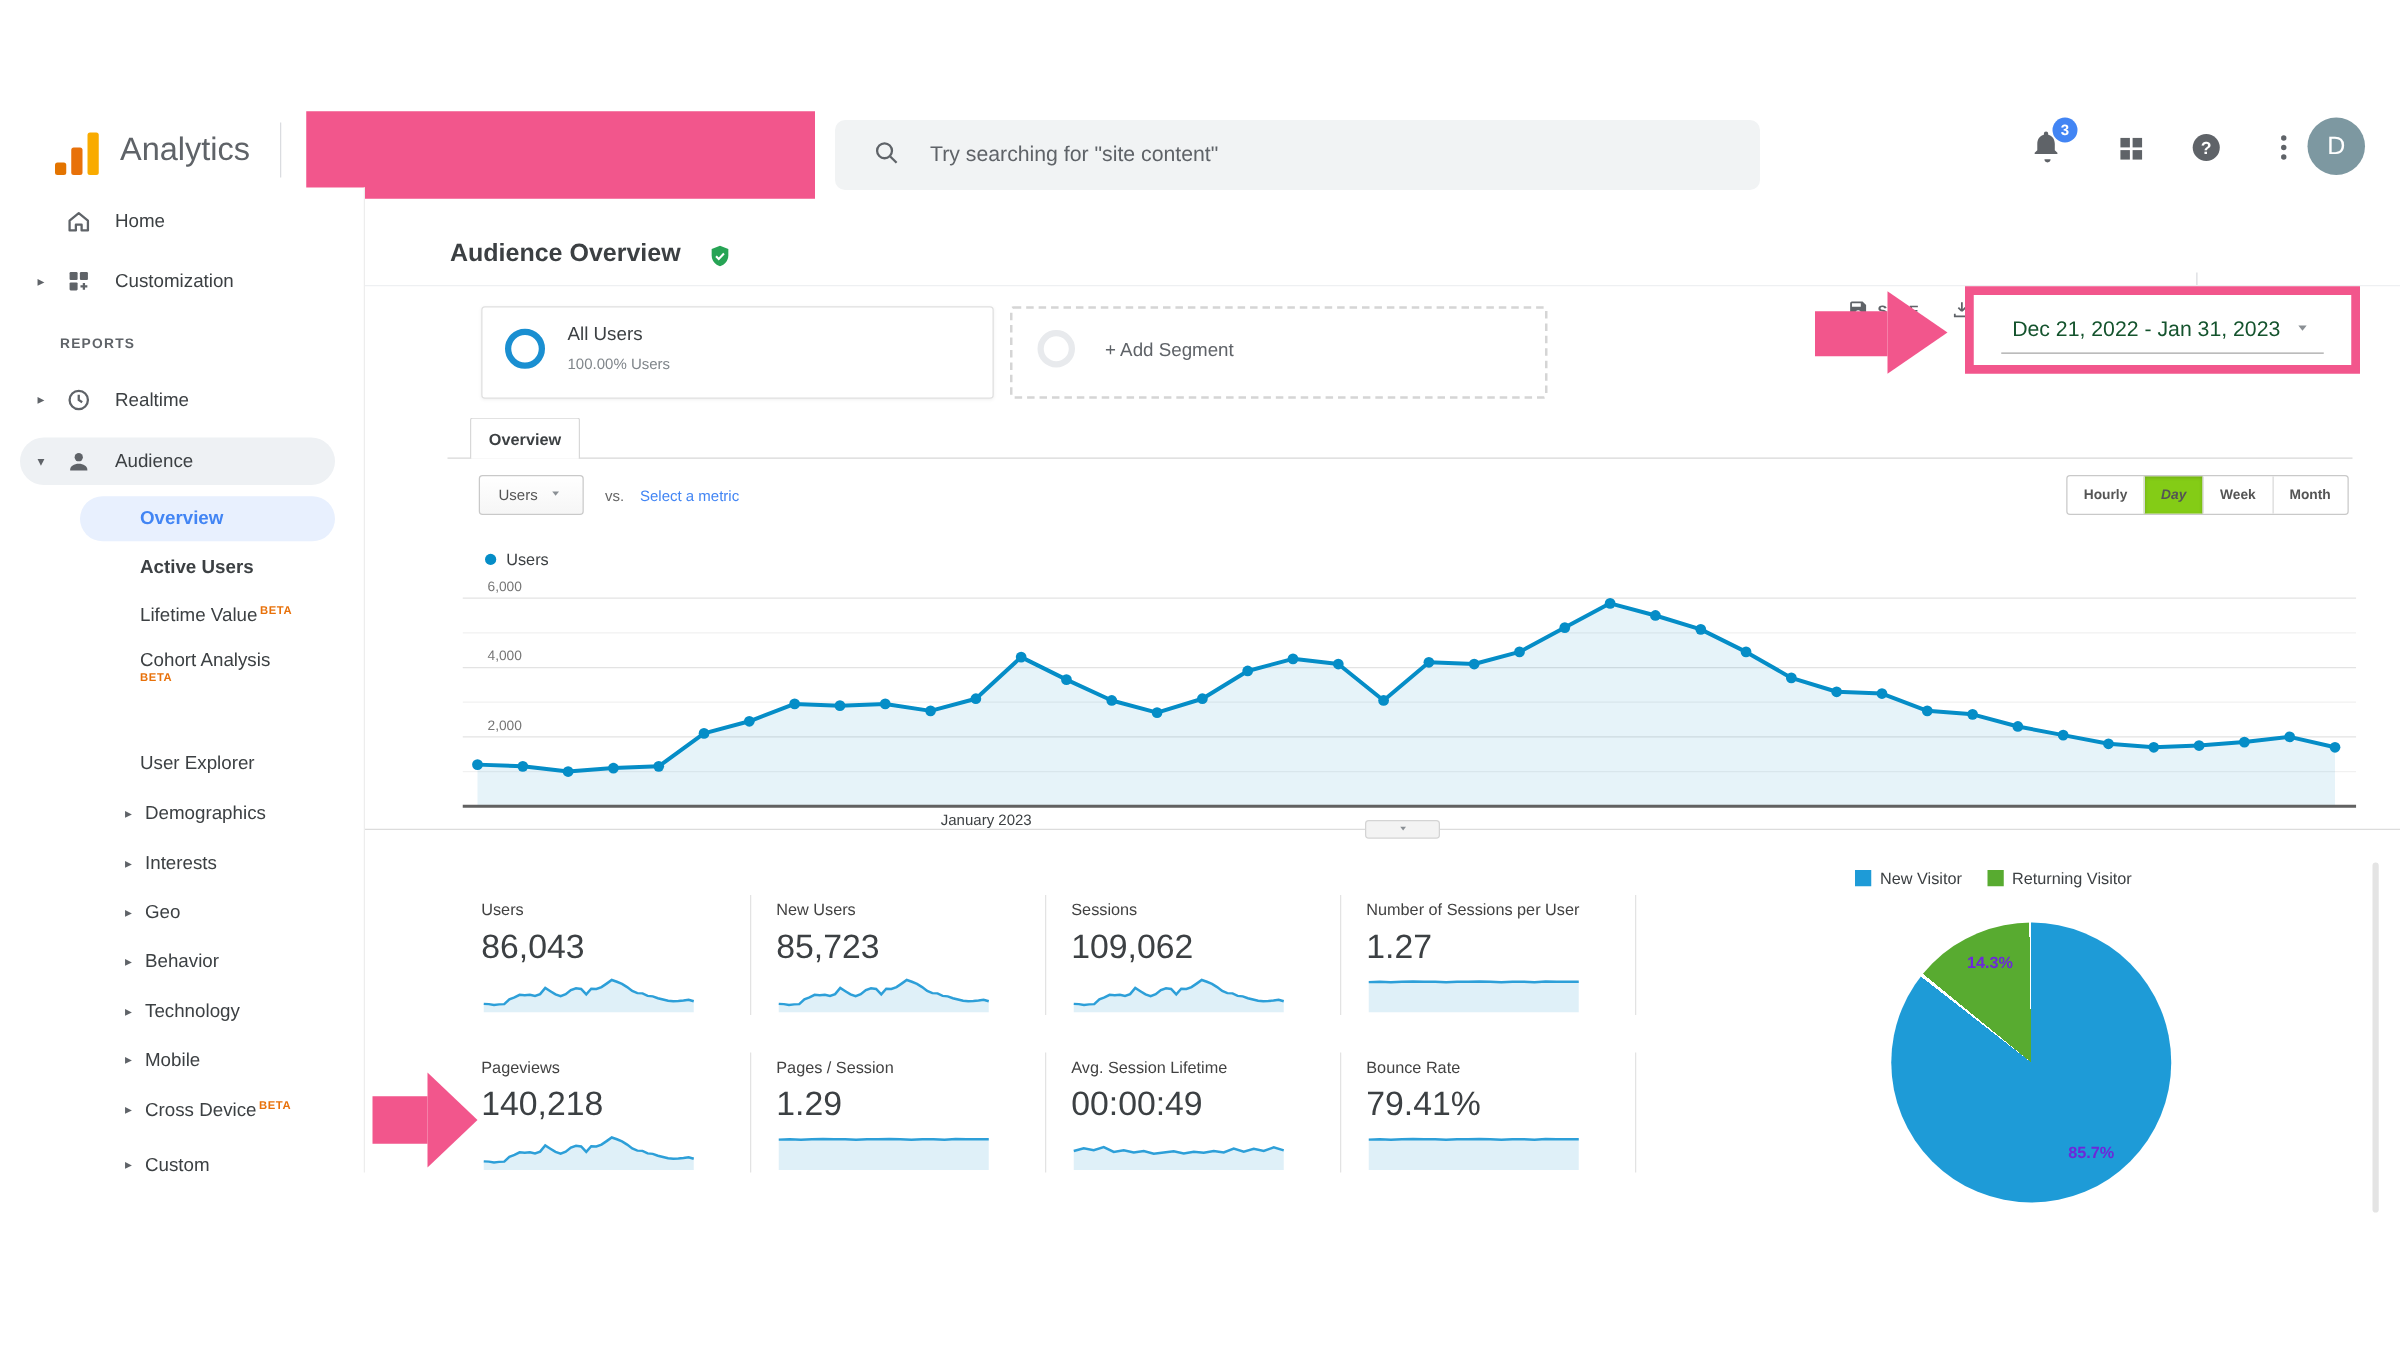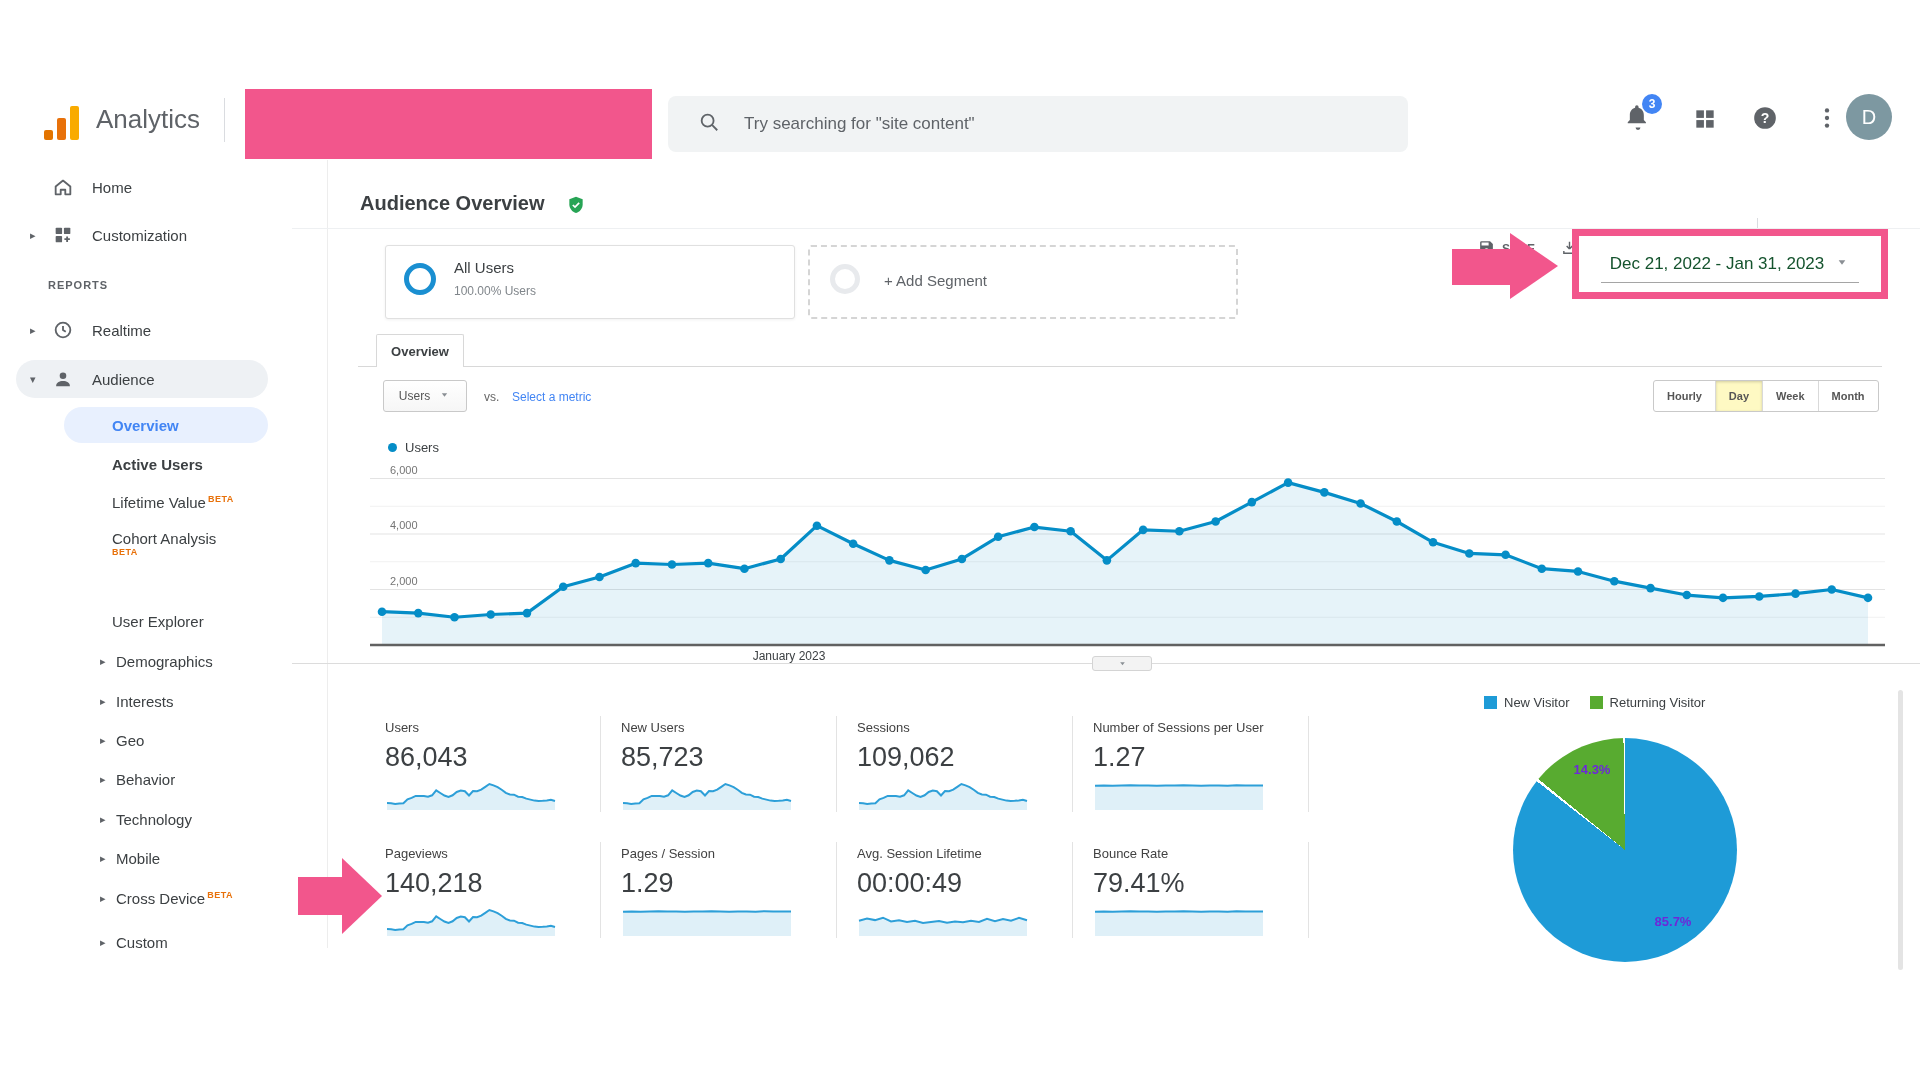--- a/index.html
+++ b/index.html
@@ -25,21 +25,21 @@
   .tb-bell { left:1624px; top:104px; width:28px; height:28px; }
   .badge { left:1642px; top:94px; width:20px; height:20px; border-radius:50%; background:#4285f4;
            color:#fff; font-size:12px; font-weight:bold; display:flex; align-items:center; justify-content:center; }
   .tb-apps { left:1692px; top:106px; }
   .tb-help { left:1752px; top:105px; }
   .tb-dots { left:1814px; top:105px; }
   .avatar { left:1846px; top:94px; width:46px; height:46px; border-radius:50%; background:#7d98a1;
             color:#fff; font-size:20px; display:flex; align-items:center; justify-content:center; }
 
   
-  #sidebar { left:0; top:160px; width:328px; height:788px; background:#fff; overflow:hidden;
+  #sidebar { left:0; top:150px; width:292px; height:788px; background:#fff; overflow:hidden;
              border-right:1px solid #ededed; }
   .sb-row { position:absolute; left:0; width:292px; height:38px; font-size:15px; color:#3c4043; cursor:pointer; }
   .sb-bg-gray { position:absolute; left:16px; top:0; width:252px; height:38px; border-radius:19px; background:#eef1f4; }
   .sb-bg-blue { position:absolute; left:64px; top:1px; width:204px; height:36px; border-radius:18px; background:#e8f0fe; }
   .sb-arrow { position:absolute; left:30px; top:50%; transform:translateY(-50%); font-size:11px; color:#5f6368; }
   .sb-arrow.deep { left:100px; }
   .sb-ic { position:absolute; left:52px; top:50%; transform:translateY(-50%); width:22px; height:22px; }
   .sb-ic svg { width:100%; height:100%; }
   .sb-label { position:absolute; left:92px; top:50%; transform:translateY(-50%); white-space:nowrap; }
   .sb-label.lvl2 { left:112px; }
@@ -95,21 +95,21 @@
               background:linear-gradient(#ffffff,#f6f6f6); display:flex; align-items:center; justify-content:center;
               gap:8px; font-size:12px; color:#555; cursor:pointer; }
   .users-dd svg { width:13px; height:13px; }
   .vs { left:484px; top:390px; font-size:12px; color:#666; }
   .sel-metric { left:512px; top:390px; font-size:12px; color:#4285f4; cursor:pointer; }
   .gran { left:1653px; top:380px; height:32px; display:flex; border:1px solid #c9c9c9; border-radius:3px;
           overflow:hidden; background:#fff; }
   .gran-btn { padding:0 13px; display:flex; align-items:center; font-size:11px; font-weight:bold; color:#555;
               border-left:1px solid #d9d9d9; cursor:pointer; }
   .gran-btn:first-child { border-left:none; }
-  .gran-btn.on { background:#fef9c3; box-shadow:inset 0 1px 3px rgba(0,0,0,.18); }
+  .gran-btn.on { background:#84cc16; box-shadow:inset 0 1px 3px rgba(0,0,0,.18);font-style:italic; }
 
   
   .leg { left:388px; top:440px; display:flex; align-items:center; gap:8px; }
   .leg-dot { width:9px; height:9px; border-radius:50%; background:#058dc7; }
   .leg-t { font-size:13px; color:#3c4043; }
   .ytick { position:absolute; font-size:11px; color:#757575; }
   #main-chart { left:370px; top:460px; }
   .xlab { left:724px; top:649px; width:130px; text-align:center; font-size:12px; color:#3c4043; }
   .chart-div { left:292px; top:663px; width:1628px; height:1px; background:#dcdcdc; }
   .collapse { left:1092px; top:656px; width:60px; height:15px; background:#f3f3f3; border:1px solid #d4d4d4;

